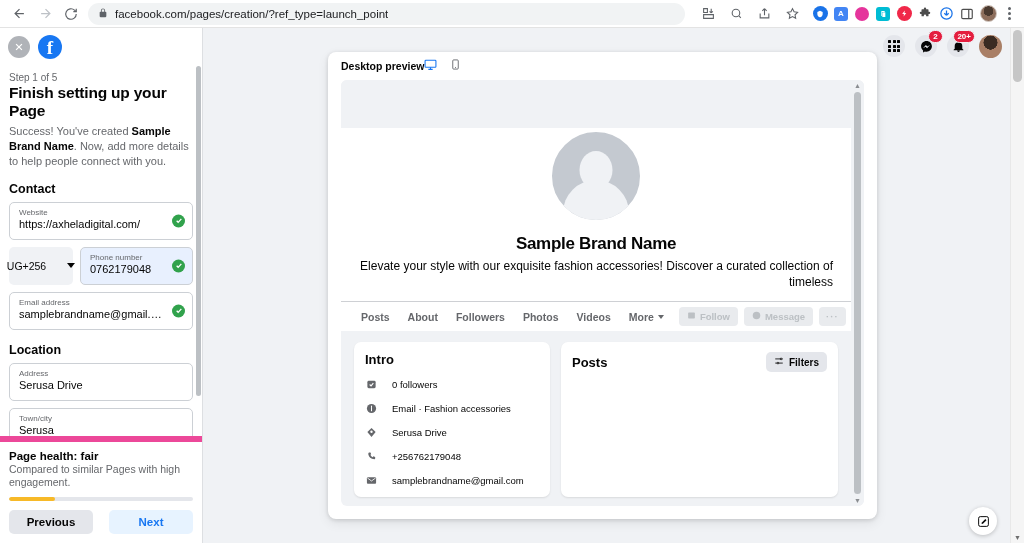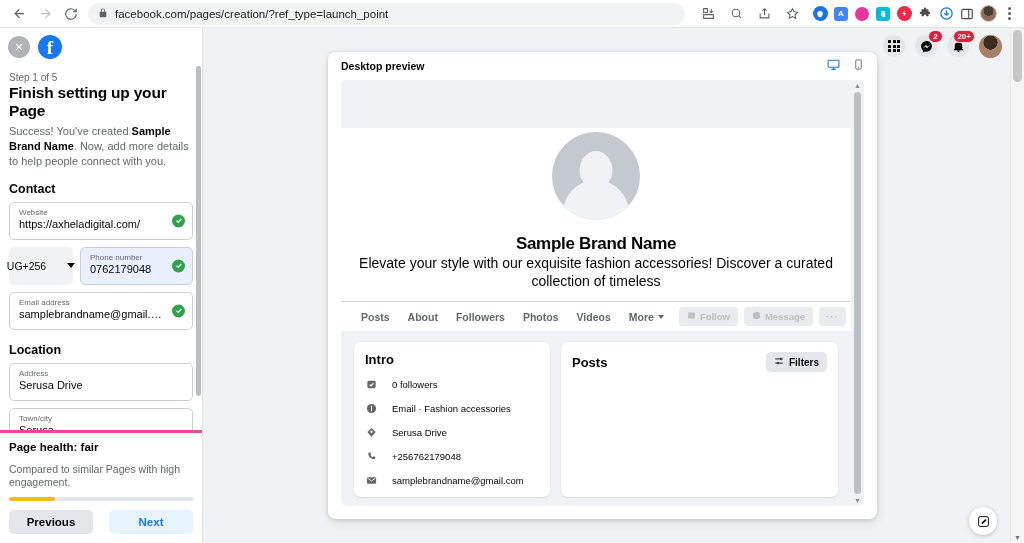--- a/index.html
+++ b/index.html
@@ -137,27 +137,27 @@
     display: flex; align-items: center; justify-content: center;
     gap: 21px;
     font-size: 10.5px;
     color: #050505;
     flex: 0 0 64px;
   }
   .caret { width: 0; height: 0; border-left: 4px solid transparent; border-right: 4px solid transparent; border-top: 5px solid #050505; }
   .phone-row .field { flex: 1 1 auto; margin-bottom: 0; }
 
   .sb-footer {
-    border-top: 3px solid #ec4899;
+    border-top: 6px solid #ec4899;
     padding: 8px 9px 9px;
     flex: 0 0 auto;
     background: #fff;
   }
   .health-title { font-size: 11.5px; font-weight: 700; color: #050505; }
-  .health-sub { font-size: 10.5px; color: #65676b; line-height: 1.3; margin-top: 10px; }
+  .health-sub { font-size: 10.5px; color: #65676b; line-height: 1.3; margin-top: 1px; }
   .progress { height: 4px; border-radius: 2px; background: #e4e6eb; margin-top: 7px; overflow: hidden; }
   .progress > i { display: block; height: 100%; background: #f7b928; border-radius: 2px; }
   .btn-row { display: flex; gap: 16px; margin-top: 9px; }
   .btn {
     flex: 1 1 0;
     height: 24px;
     border-radius: 5px;
     display: flex; align-items: center; justify-content: center;
     font-size: 11.5px; font-weight: 600;
   }
@@ -224,21 +224,21 @@
     border-radius: 8px;
     box-shadow: 0 1px 4px rgba(0,0,0,.14), 0 4px 12px rgba(0,0,0,.08);
     display: flex;
     flex-direction: column;
     overflow: hidden;
   }
   .preview-head {
     height: 28px;
     display: flex;
     align-items: center;
-    justify-content: space-between;
+    justify-content: flex-start;
     padding: 0 13px;
     flex: 0 0 28px;
   }
   .preview-head .ttl { font-size: 10.5px; font-weight: 700; color: #050505; }
   .device-icons { display: flex; align-items: center; gap: 13px; }
 
   .preview-body {
     flex: 1 1 auto;
     margin: 0 13px 13px;
     background: #f0f2f5;
@@ -274,21 +274,21 @@
   }
   .avatar-big .body {
     position: absolute;
     width: 66px; height: 44px;
     border-radius: 33px 33px 0 0;
     background: #f0f2f5;
     left: 50%; bottom: -4px;
     transform: translateX(-50%);
   }
   .pg-name { font-size: 17px; font-weight: 700; color: #050505; margin-top: 10px; letter-spacing: -0.3px; }
-  .pg-tag { font-size: 14px; color: #050505; padding: 0 18px; line-height: 1.3; }
+  .pg-tag { font-size: 12px; color: #050505; margin-top: 5px; padding: 0 18px; line-height: 1.3; text-align: right; }
   .tabs-row {
     display: flex;
     align-items: center;
     border-top: 1px solid #ced0d4;
     margin-top: 11px;
     padding: 0 14px;
     height: 30px;
     background: #fff;
   }
   .tab {

